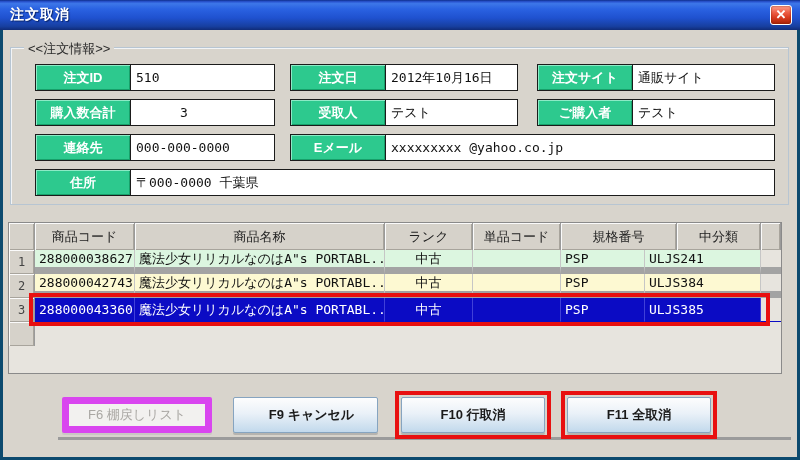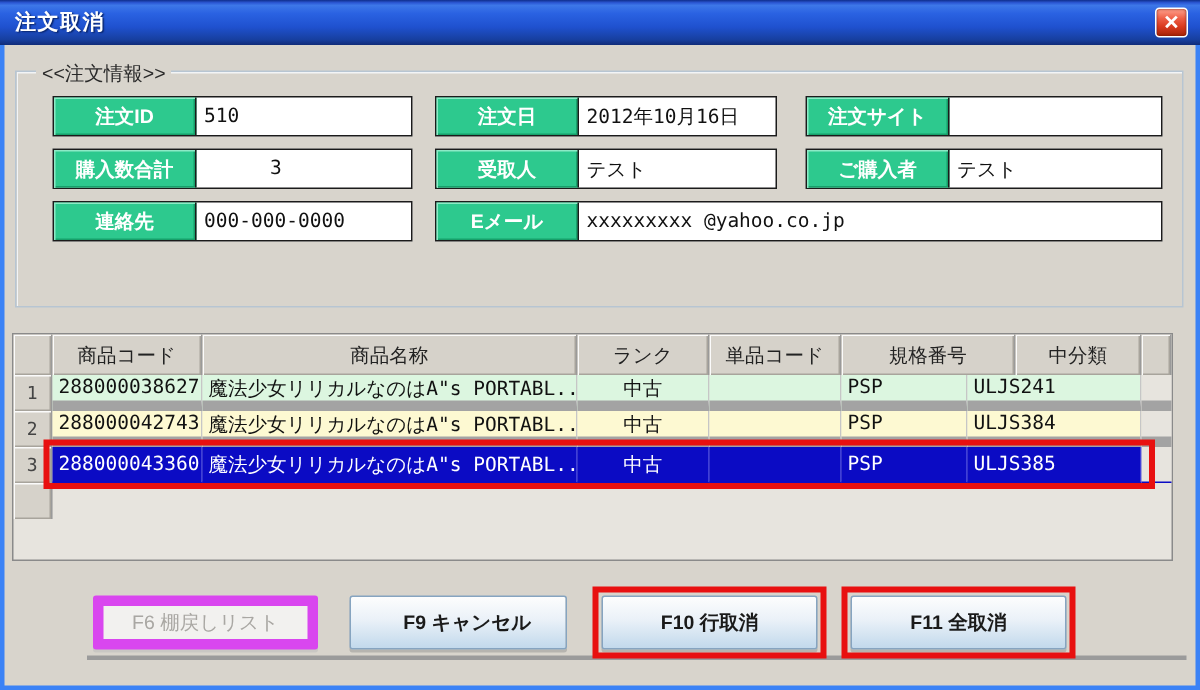--- a/index.html
+++ b/index.html
@@ -1,21 +1,21 @@
 <!DOCTYPE html>
 <html><head>
 <meta charset="utf-8">
 <style>
   * { margin:0; padding:0; box-sizing:border-box; }
   html,body { background:#888; }
   body { font-family:"Liberation Sans", sans-serif; }
 
   .window {
     position:relative; width:800px; height:460px;
-    background:#3b82f6; overflow:hidden;
+    background:#0c4a6e; overflow:hidden;
   }
   .titlebar {
     position:absolute; left:0; top:0; width:800px; height:30px;
     background:linear-gradient(180deg,#0f2e8c 0%,#2b57d4 6%,#3d77e8 12%,#2a62e2 30%,#1f51cf 60%,#173f9f 88%,#102c78 100%);
   }
   .title-text {
     position:absolute; left:10px; top:6px; color:#fff; font-weight:bold;
     font-size:14px; text-shadow:1px 1px 1px #09246a; letter-spacing:1px;
   }
   .close-btn {
@@ -128,20 +128,21 @@
   <div class="pair abs" style="left:35px; top:64px; width:240px;">
     <div class="plabel">注文ID</div>
     <div class="pvalue">510</div>
   </div>
   <div class="pair abs" style="left:290px; top:64px; width:228px;text-align:right;">
     <div class="plabel">注文日</div>
     <div class="pvalue">2012年10月16日</div>
   </div>
   <div class="pair abs" style="left:537px; top:64px; width:238px;">
     <div class="plabel">注文サイト</div>
+    <div class="pvalue">通販サイト</div>
   </div>
 
   <div class="pair abs" style="left:35px; top:99px; width:240px;gap:44px;">
     <div class="plabel">購入数合計</div>
     <div class="pvalue">3</div>
   </div>
   <div class="pair abs" style="left:290px; top:99px; width:228px;">
     <div class="plabel">受取人</div>
     <div class="pvalue">テスト</div>
   </div>
@@ -152,20 +153,24 @@
 
   <div class="pair abs" style="left:35px; top:134px; width:240px;">
     <div class="plabel">連絡先</div>
     <div class="pvalue">000-000-0000</div>
   </div>
   <div class="pair abs" style="left:290px; top:134px; width:485px;">
     <div class="plabel">Eメール</div>
     <div class="pvalue">xxxxxxxxx @yahoo.co.jp</div>
   </div>
 
+  <div class="pair abs" style="left:35px; top:169px; width:740px;">
+    <div class="plabel">住所</div>
+    <div class="pvalue">〒000-0000 千葉県</div>
+  </div>
 
   <div class="grid abs">
     <div class="g-header">
       <div class="rn"></div>
       <div class="th c1">商品コード</div>
       <div class="th c2">商品名称</div>
       <div class="th c3">ランク</div>
       <div class="th c4">単品コード</div>
       <div class="th c6">規格番号</div>
       <div class="th c5">中分類</div>

